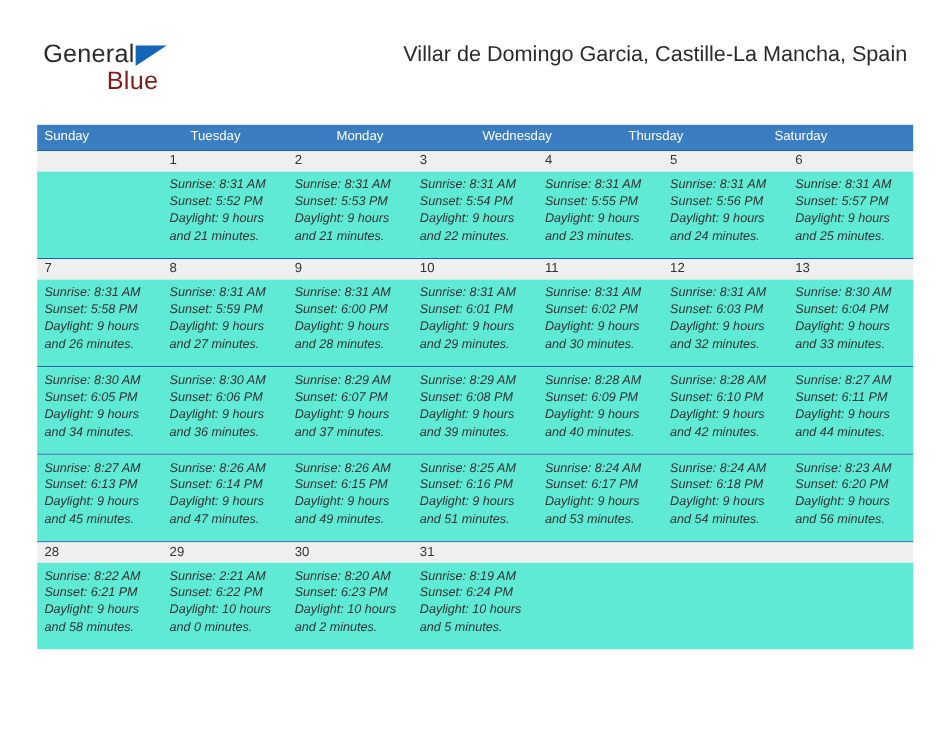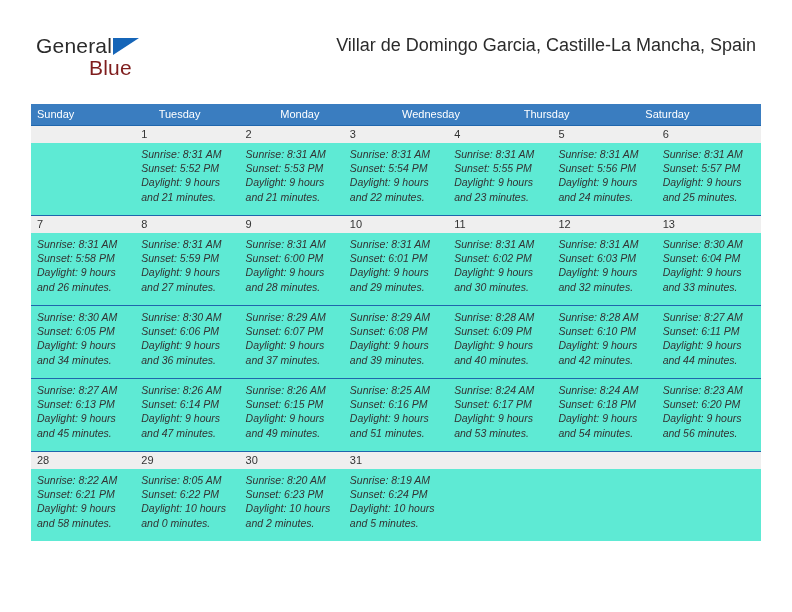--- a/index.html
+++ b/index.html
@@ -392,21 +392,21 @@
         <div class="daynum"></div>
       </div>
       <div class="week-body">
         <div class="cell">
           <div>Sunrise: 8:22 AM</div>
           <div>Sunset: 6:21 PM</div>
           <div>Daylight: 9 hours</div>
           <div>and 58 minutes.</div>
         </div>
         <div class="cell">
-          <div>Sunrise: 8:05 AM</div>
+          <div>Sunrise: 2:21 AM</div>
           <div>Sunset: 6:22 PM</div>
           <div>Daylight: 10 hours</div>
           <div>and 0 minutes.</div>
         </div>
         <div class="cell">
           <div>Sunrise: 8:20 AM</div>
           <div>Sunset: 6:23 PM</div>
           <div>Daylight: 10 hours</div>
           <div>and 2 minutes.</div>
         </div>

